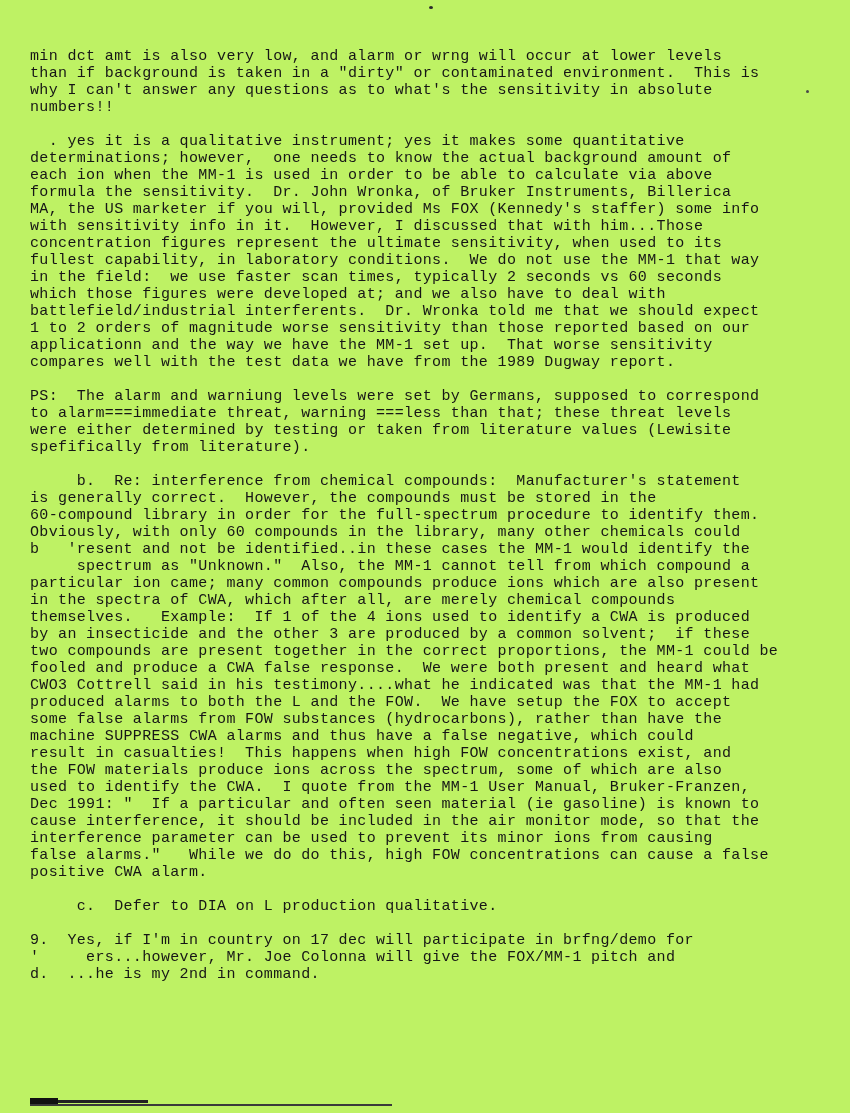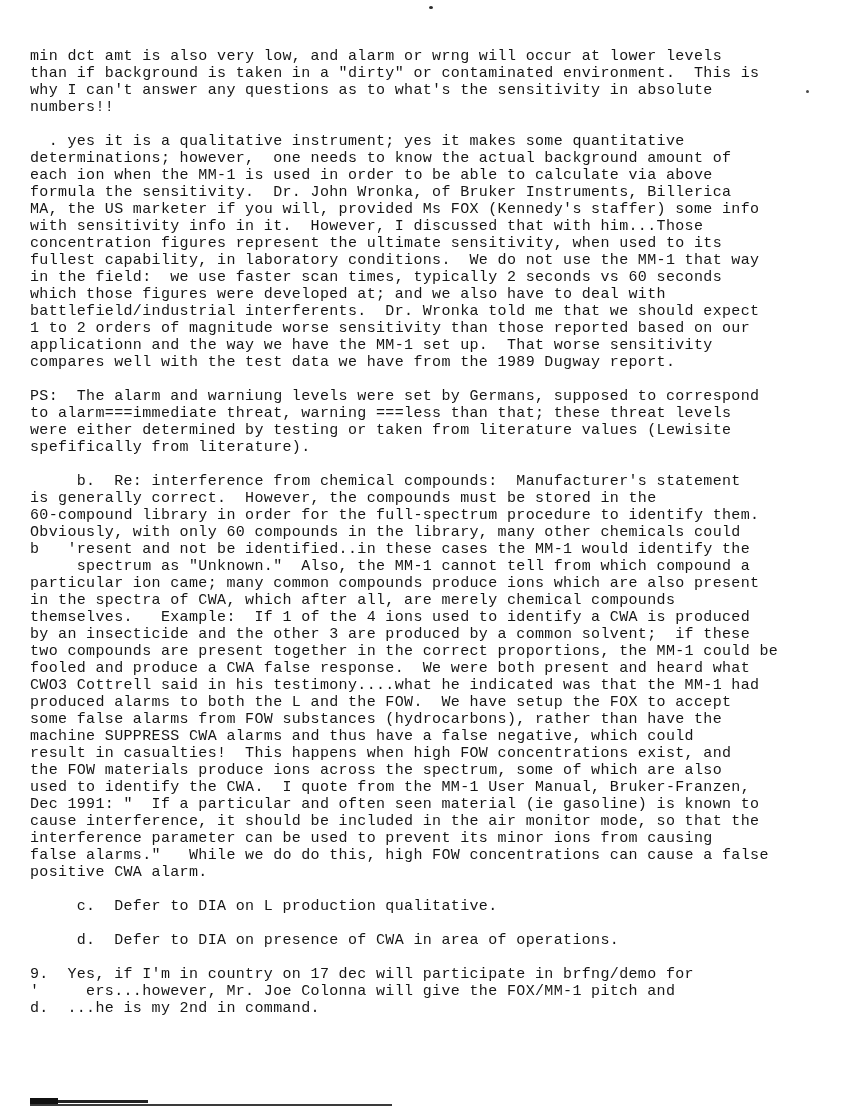--- a/index.html
+++ b/index.html
@@ -5,21 +5,21 @@
   html, body {
     margin: 0;
     padding: 0;
     background: #e8e8e8;
   }
   .page {
     position: relative;
     width: 850px;
     height: 1113px;
     margin: 0 auto;
-    background: #ffffff;
+    background: #bef264;
     overflow: hidden;
     color: #161616;
     font-family: "Liberation Mono", "DejaVu Sans Mono", monospace;
   }
   .doc-text {
     position: absolute;
     top: 48px;
     left: 30px;
     right: 14px;
   }
@@ -124,21 +124,20 @@
 machine SUPPRESS CWA alarms and thus have a false negative, which could
 result in casualties!  This happens when high FOW concentrations exist, and
 the FOW materials produce ions across the spectrum, some of which are also
 used to identify the CWA.  I quote from the MM-1 User Manual, Bruker-Franzen,
 Dec 1991: "  If a particular and often seen material (ie gasoline) is known to
 cause interference, it should be included in the air monitor mode, so that the
 interference parameter can be used to prevent its minor ions from causing
 false alarms."   While we do do this, high FOW concentrations can cause a false
 positive CWA alarm.</p>
     <p>     c.  Defer to DIA on L production qualitative.</p>
-    <p>     d.  Defer to DIA on presence of CWA in area of operations.</p>
     <p>9.  Yes, if I'm in country on 17 dec will participate in brfng/demo for
 '     ers...however, Mr. Joe Colonna will give the FOX/MM-1 pitch and
 d.  ...he is my 2nd in command.</p>
   </div>
 
   <div class="bottom-bar-thick"></div>
   <div class="bottom-bar-med"></div>
   <div class="bottom-bar-thin"></div>
 
 </div>

